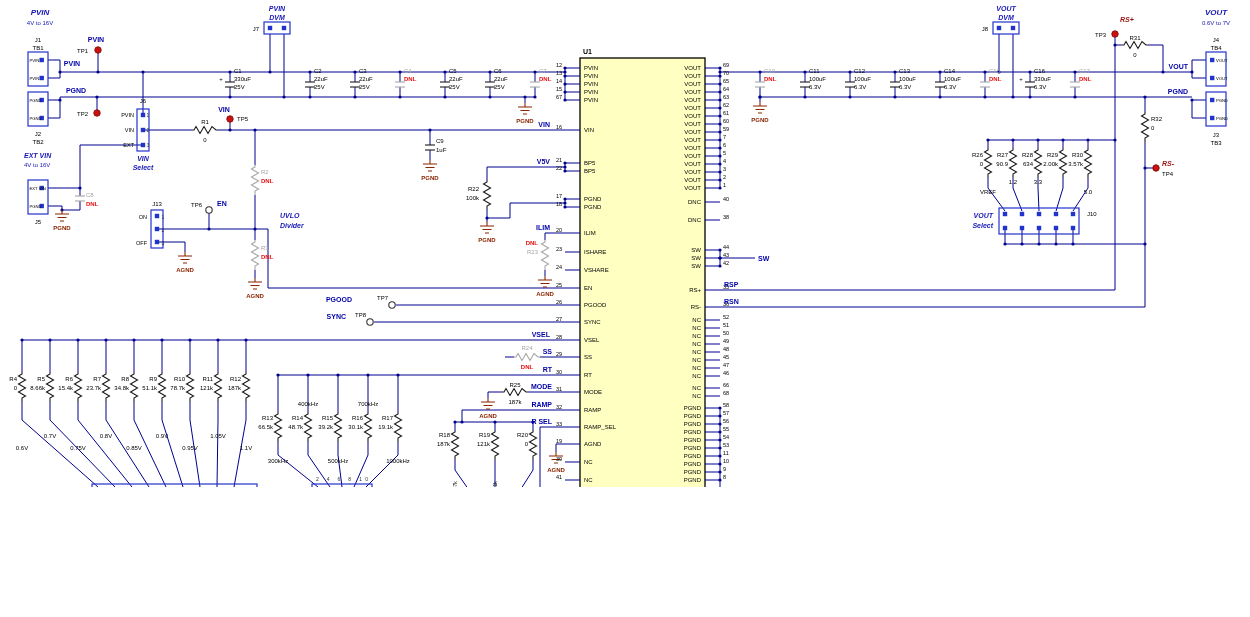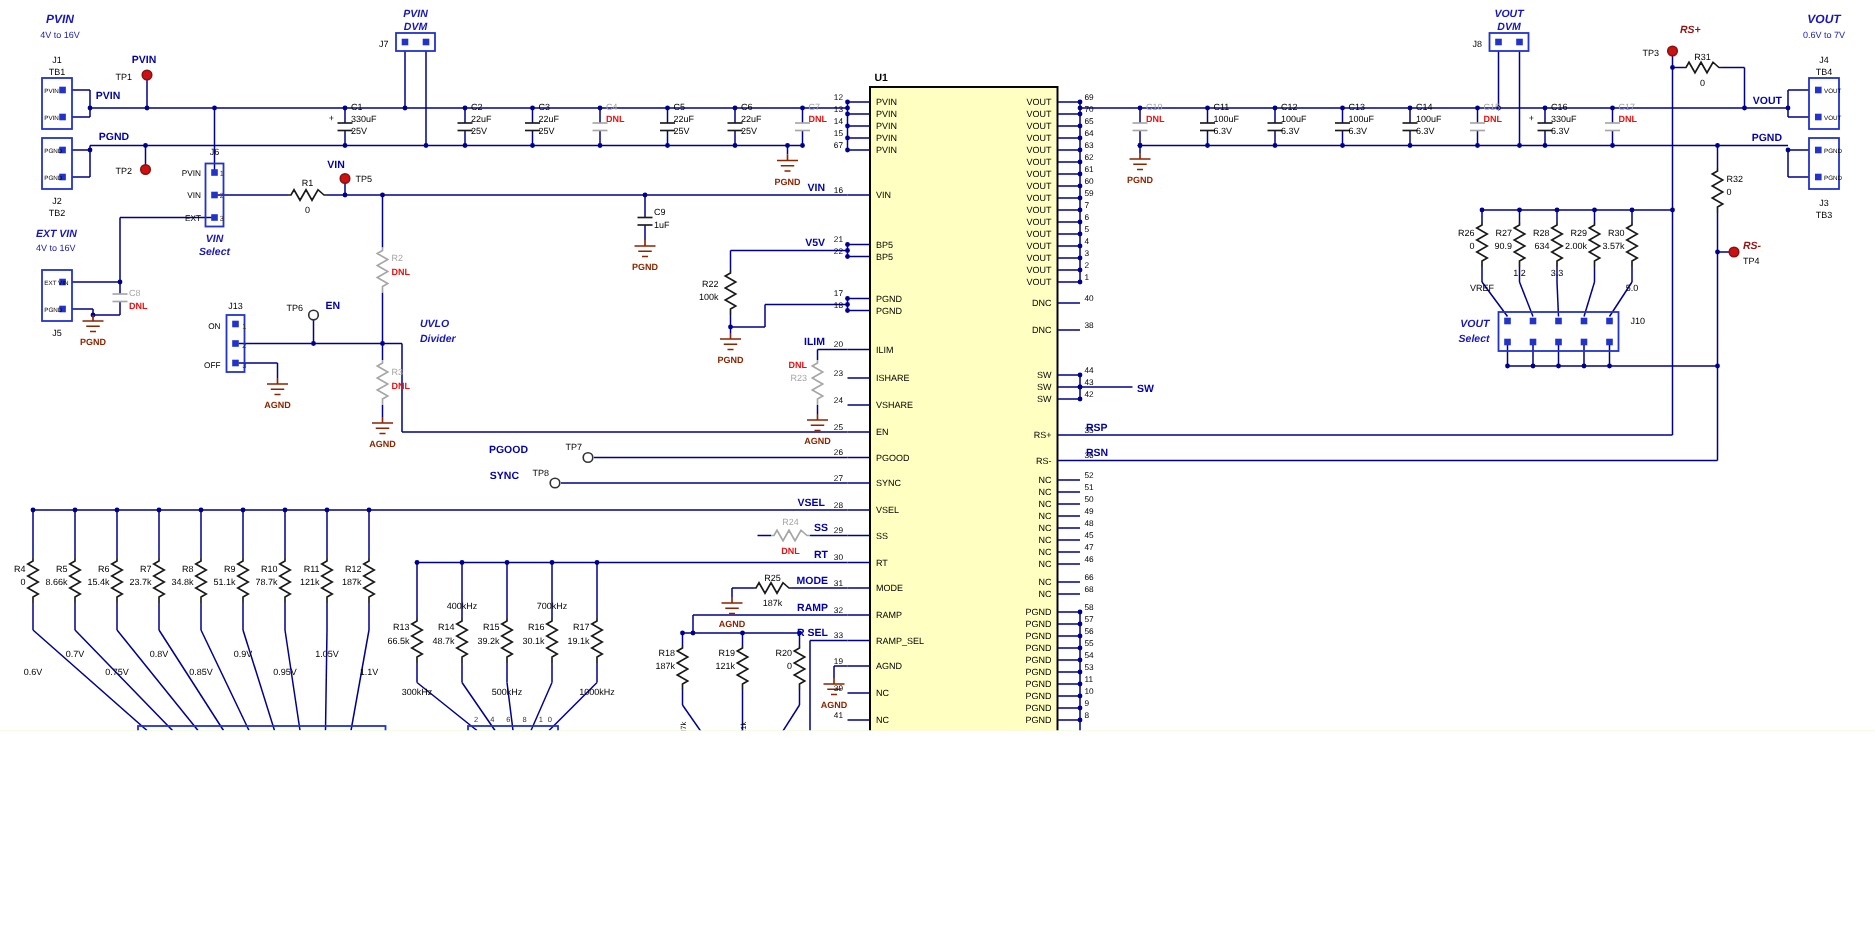--- a/index.html
+++ b/index.html
@@ -1,16 +1,16 @@
 <!DOCTYPE html>
 <html><head>
 <meta charset="utf-8">
 <style>
   html,body{margin:0;padding:0;background:#fff}
-  .page{width:1250px;height:487px;background:#bef264;position:relative;overflow:hidden;
+  .page{width:1250px;height:487px;background:#8b5cf6;position:relative;overflow:hidden;
         font-family:"Liberation Sans",sans-serif}
   svg{display:block}
   svg text{font-family:"Liberation Sans",sans-serif;fill:#000}
   .wire{stroke:#00008F;stroke-width:1;fill:none}
   .comp{stroke:#1a1a1a;stroke-width:1.1;fill:none}
   .compg{stroke:#a6a6a6;stroke-width:1.1;fill:none}
   .dot{fill:#00008F;stroke:none}
   .connbox{fill:none;stroke:#2233cc;stroke-width:1.2}
   .pad{fill:#2233cc;stroke:none}
   .gnd{stroke:#8B2500;stroke-width:1.1;fill:none}

